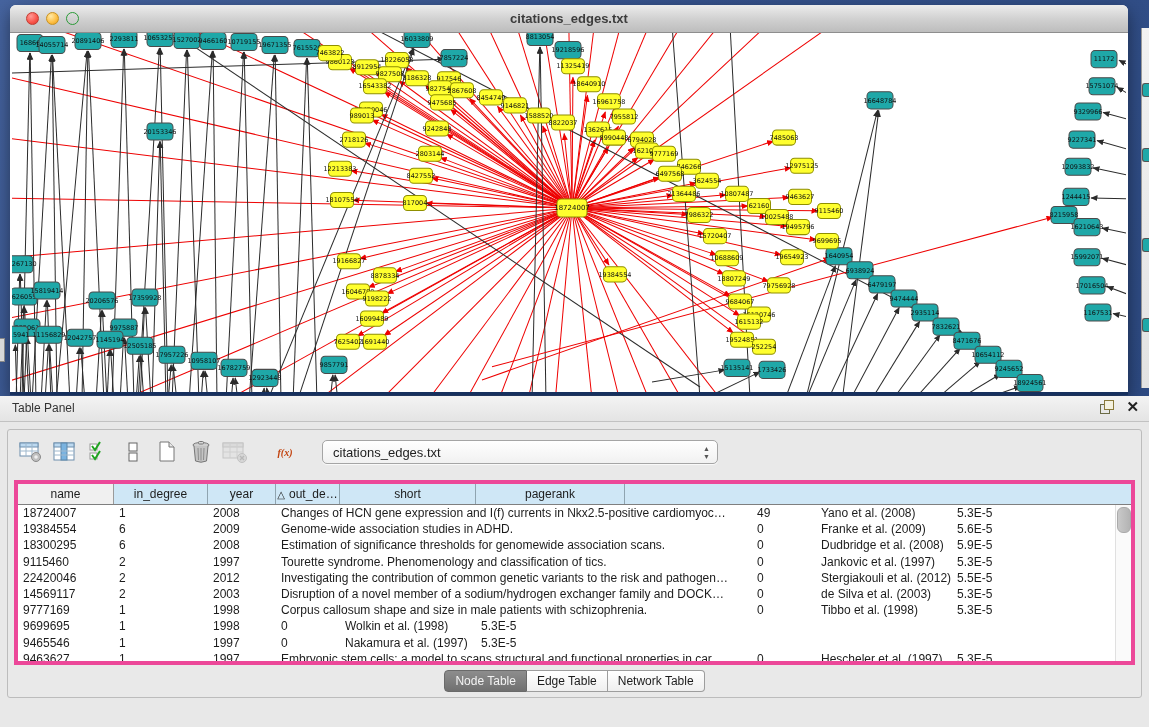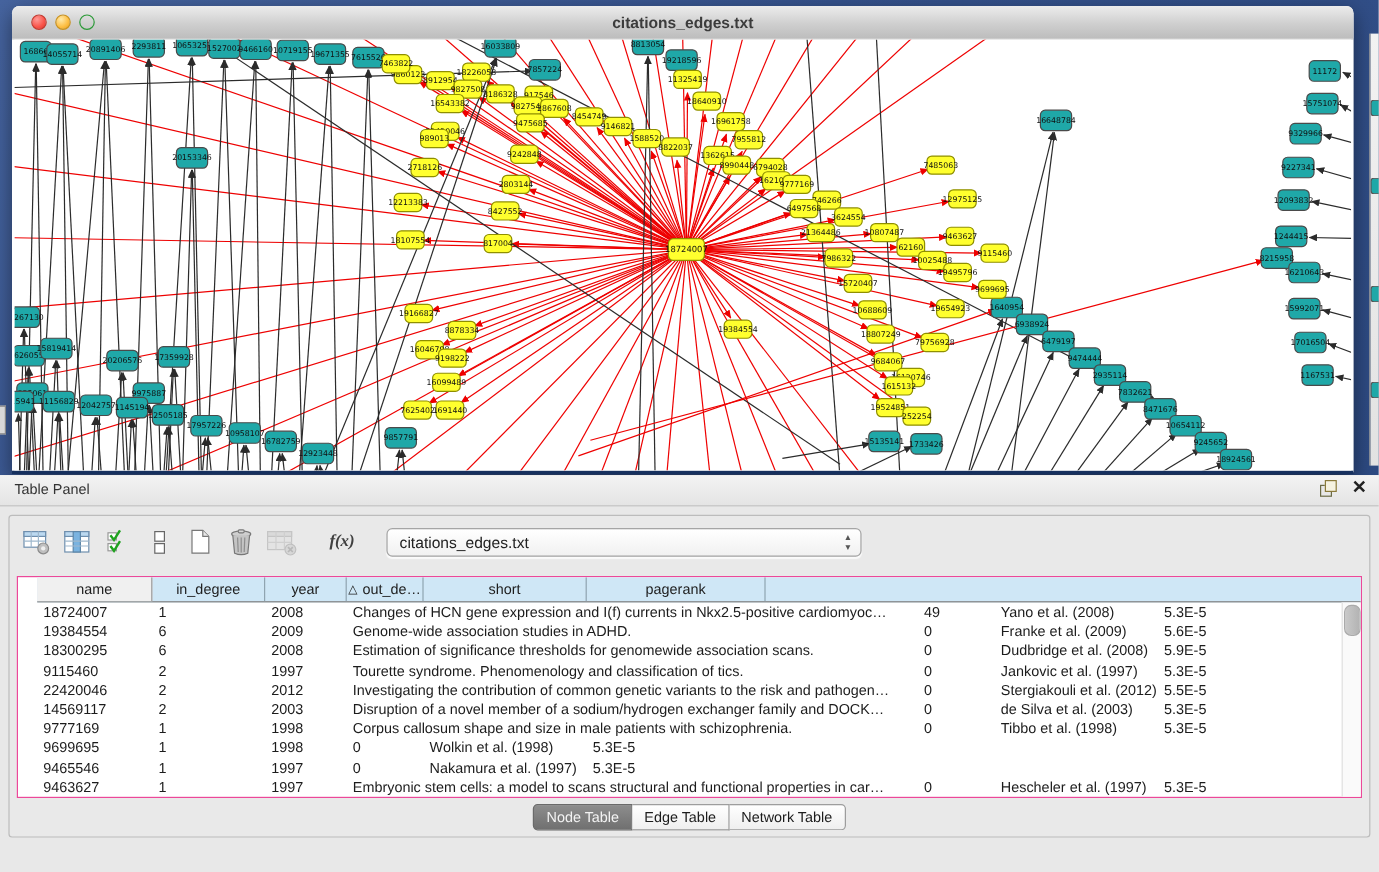--- a/index.html
+++ b/index.html
@@ -38,29 +38,29 @@
   .float-icon{width:14px;height:14px;position:relative;}
   .float-icon .sq1{position:absolute;left:0;bottom:0;width:8px;height:8px;border:1px solid #6b6b45;background:#e8e8e8;}
   .float-icon .sq2{position:absolute;right:0;top:0;width:8px;height:8px;border:1px solid #8a7a3a;background:#f5f2e0;}
   .close-icon{font-size:15px;font-weight:bold;color:#222;line-height:14px;cursor:default;}
 
   .panel-body{position:absolute;left:7px;right:7px;top:33px;height:267px;
               background:#e9e9e9;border:1px solid #bcbcbc;border-radius:3px;}
   .toolbar{height:44px;display:flex;align-items:center;padding-left:10px;}
   .tb-icon{width:26px;height:26px;margin-right:8px;display:flex;align-items:center;justify-content:center;}
   .tb-icon.disabled{opacity:.45;}
-  .fx{font-family:"Liberation Serif",serif;font-style:italic;font-size:14px;color:#404040;font-weight:bold;margin-left:32px;}
+  .fx{font-family:"Liberation Serif",serif;font-style:italic;font-size:10px;color:#c2410c;font-weight:bold;margin-left:32px;}
   .combo{margin-left:32px;width:396px;height:24px;border:1px solid #a5a5a5;border-radius:5px;
          background:linear-gradient(#ffffff,#f1f1f1);display:flex;align-items:center;
          font-size:13px;color:#222;padding-left:10px;box-sizing:border-box;position:relative;
          box-shadow:0 1px 1px rgba(255,255,255,.8);}
   .combo .arrows{position:absolute;right:7px;top:4px;font-size:7px;line-height:8px;color:#555;text-align:center;}
 
   .table-wrap{position:absolute;left:6px;right:6px;top:50px;bottom:32px;background:#fff;
-              border:1px solid #ec4899;overflow:hidden;padding-left:16px;}
+              border:4px solid #ec4899;overflow:hidden;}
   .thead{display:flex;border-bottom:1px solid #7f7f7f;height:20px;background:#cfe7f6;}
   .th{box-sizing:border-box;border-right:1px solid #8fa4b0;display:flex;align-items:center;
       justify-content:center;font-size:12px;color:#1d1d1d;height:20px;gap:4px;}
   .th.plain{background:#f0f0f0;border-right:1px solid #9a9a9a;}
   .th .sort{font-size:10px;color:#222;}
   .tbody .tr{display:flex;height:16.2px;align-items:center;}
   .td{box-sizing:border-box;padding-left:5px;font-size:12px;color:#1c1c1c;white-space:nowrap;
       overflow:hidden;}
   .vscroll{position:absolute;top:21px;right:0;width:15px;bottom:0;background:#fafafa;border-left:1px solid #e0e0e0;}
   .vscroll .thumb{position:absolute;top:2px;left:1px;width:12px;height:24px;border-radius:6px;

